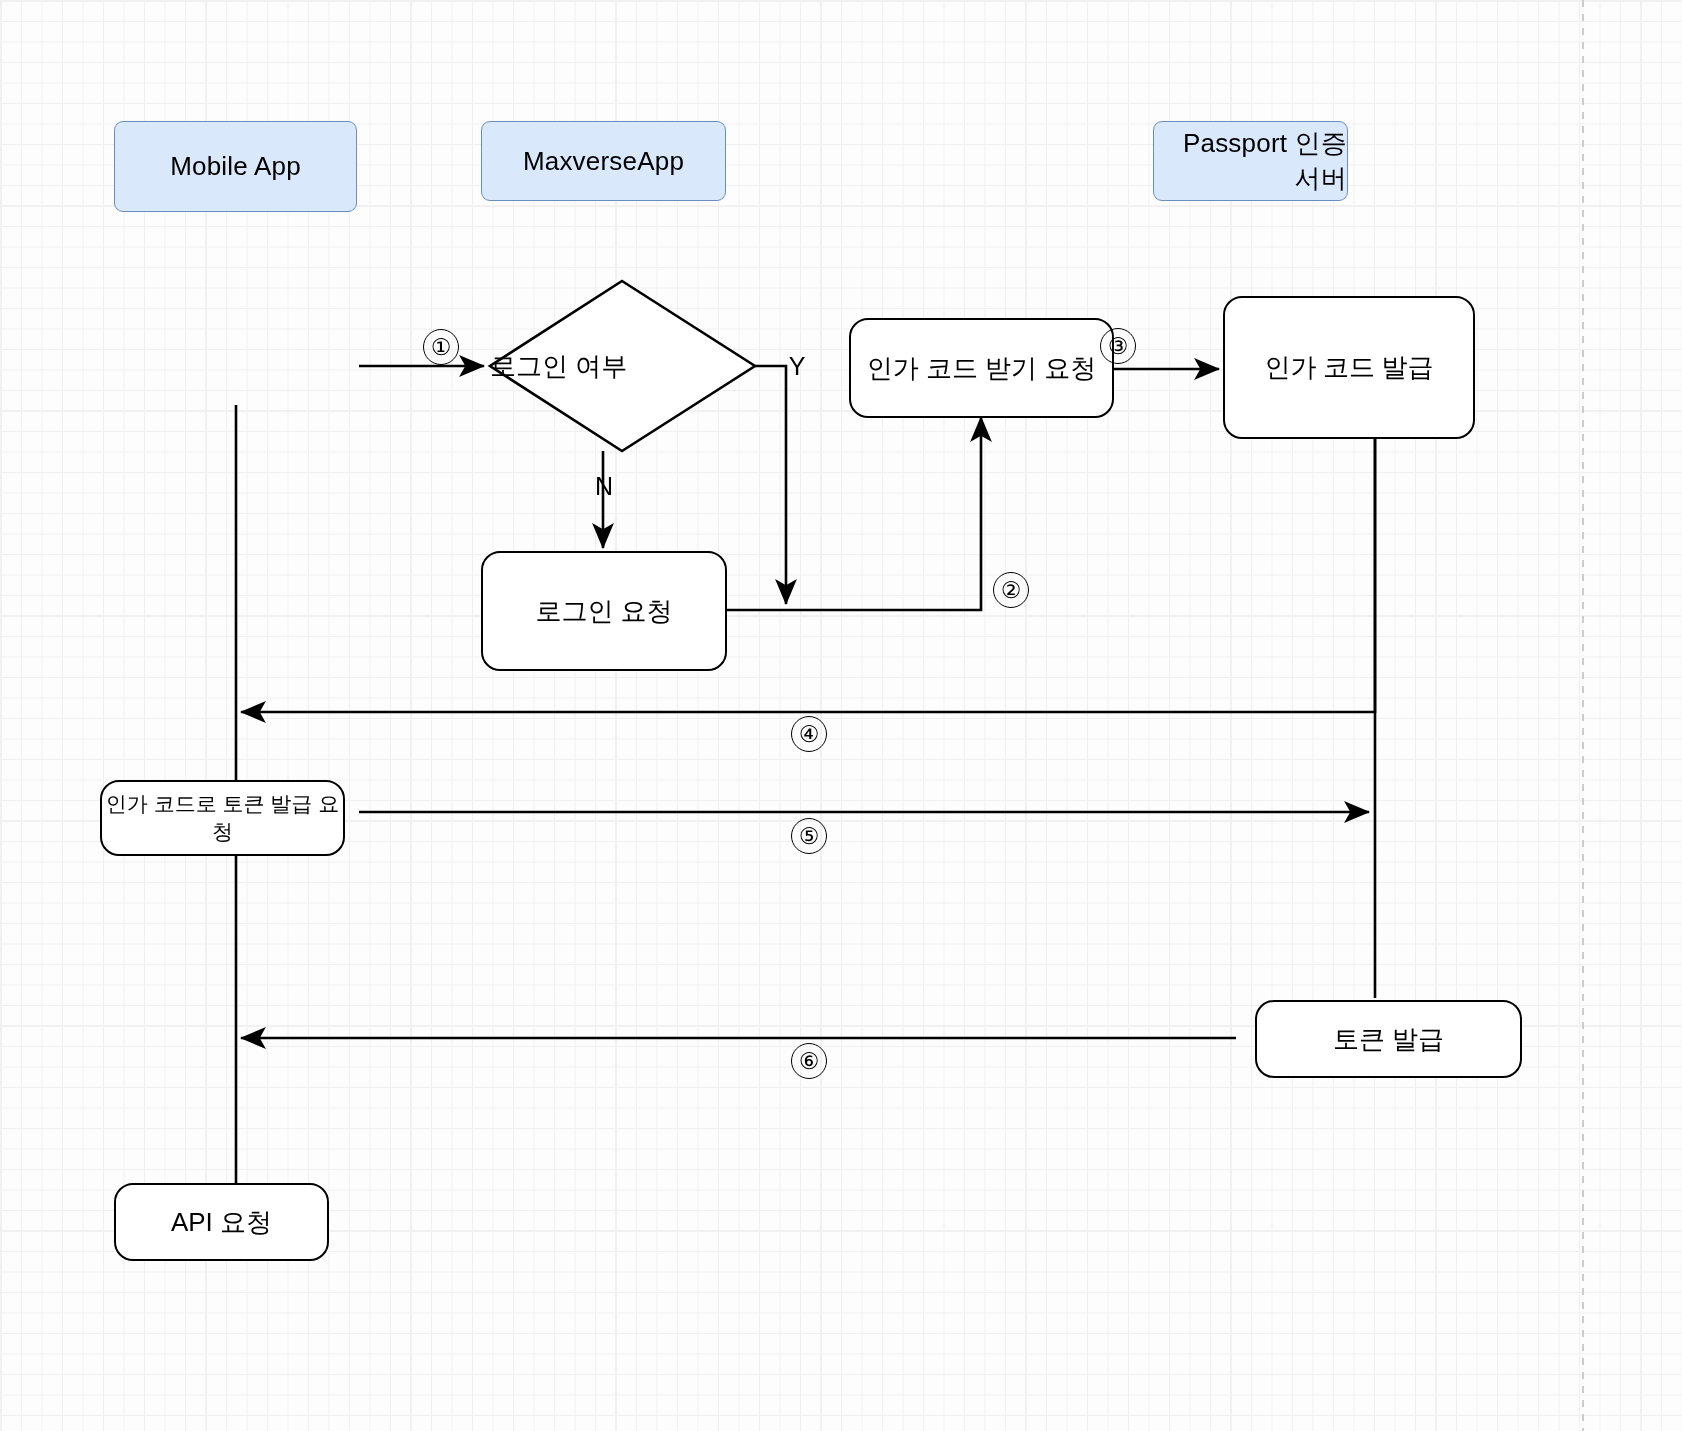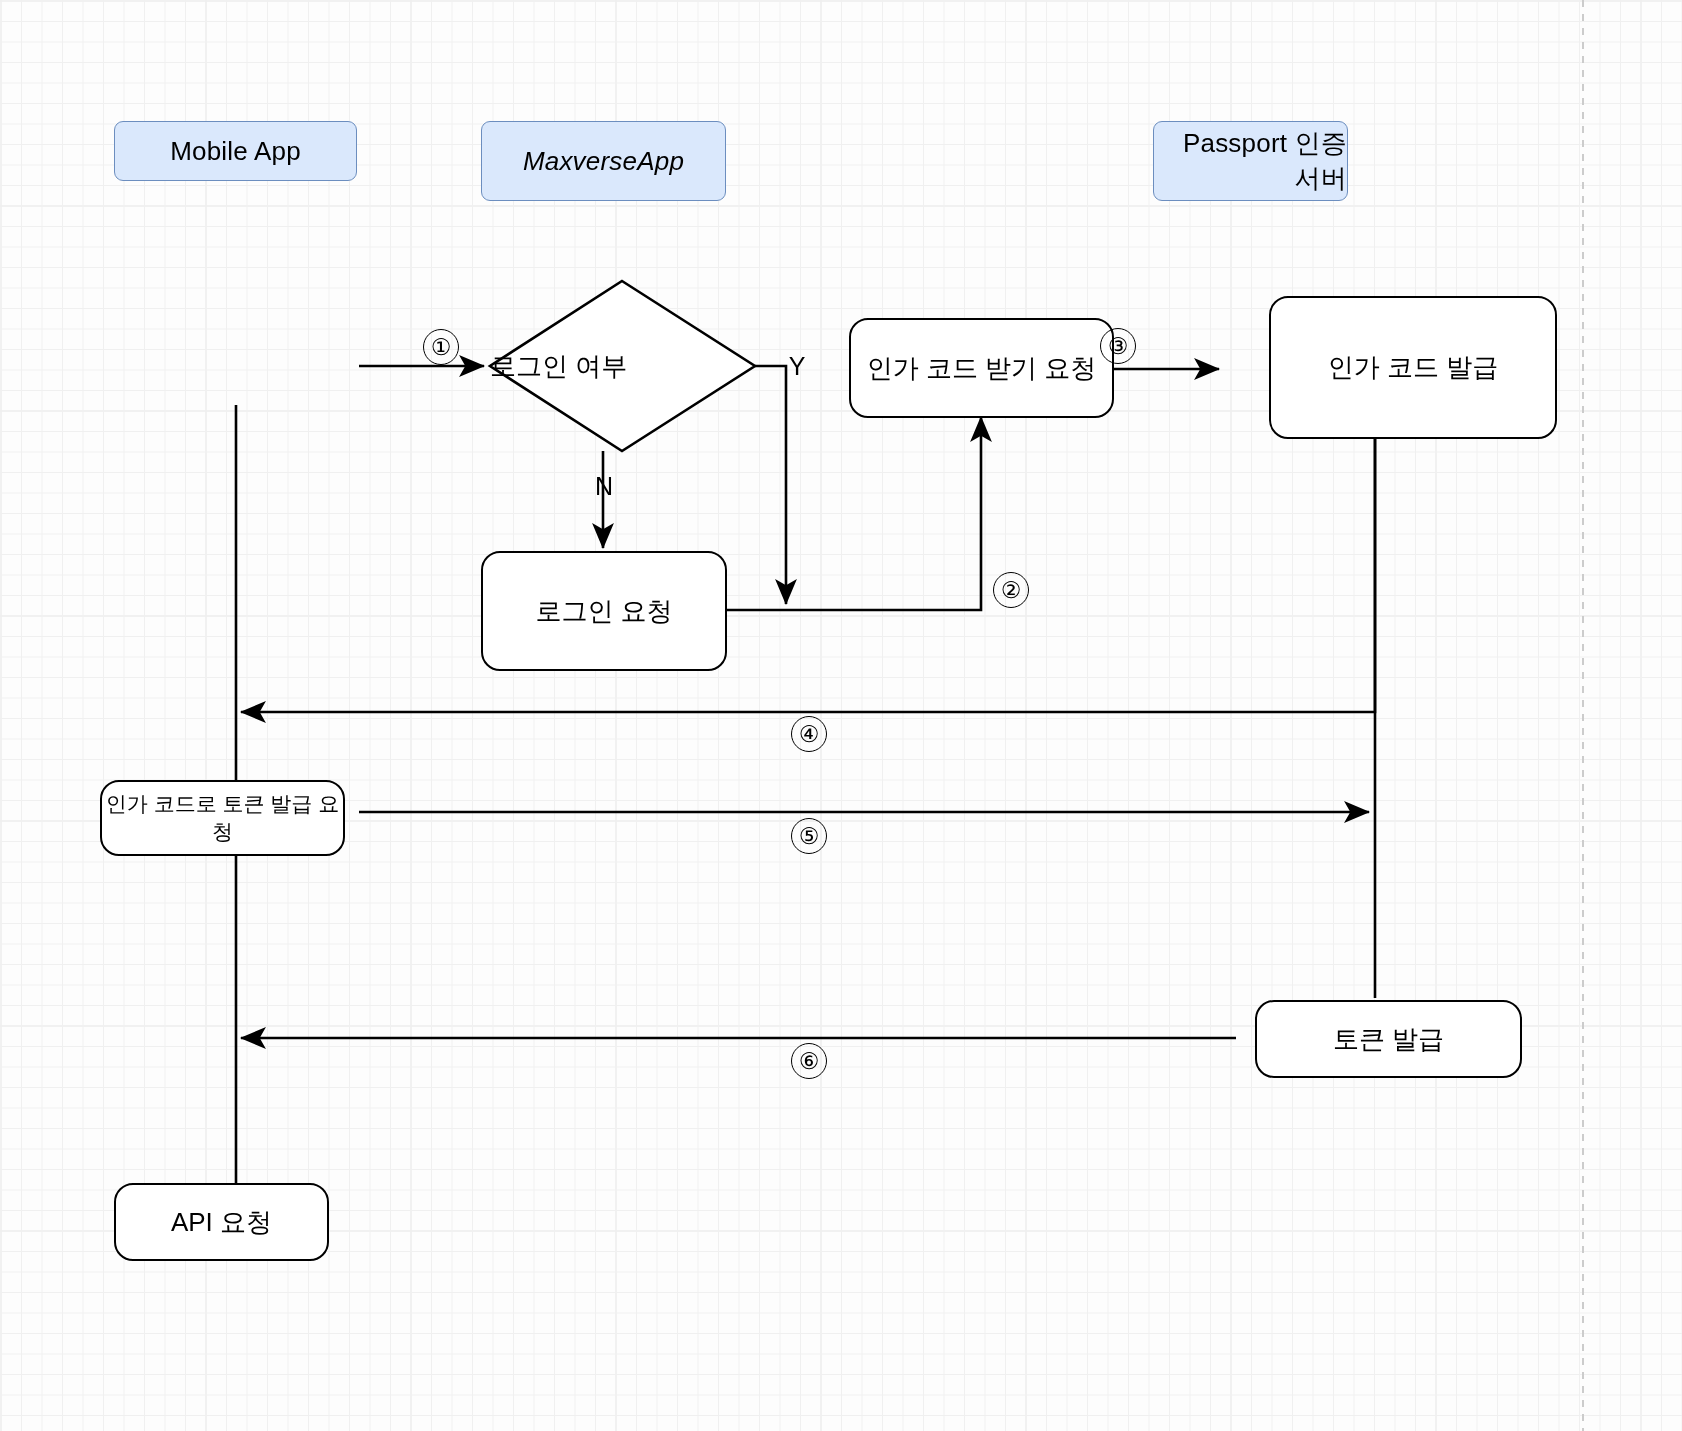--- a/index.html
+++ b/index.html
@@ -123,25 +123,25 @@
       <path d="M 359 812 L 1369 812" marker-end="url(#arrow)"></path>
 
       <line x1="1375" y1="437" x2="1375" y2="998"></line>
 
       <path d="M 1236 1038 L 241 1038" marker-end="url(#arrow)"></path>
     </g>
 
     <polygon points="622,281 755,366 622,451 490,366" fill="#ffffff" stroke="#000000" stroke-width="2.6"></polygon>
   </svg>
 
-  <div class="node lane-header" style="left:114px; top:121px; width:243px; height:60px;">
+  <div class="node lane-header" style="left:114px; top:121px; width:243px; height:91px;">
     <span>Mobile App</span>
   </div>
 
-  <div class="node lane-header" style="left:481px; top:121px; width:245px; height:80px;font-style:italic;">
+  <div class="node lane-header" style="left:481px; top:121px; width:245px; height:80px;">
     <span>MaxverseApp</span>
   </div>
 
 
   <div class="node lane-header" style="left:1153px; top:121px; width:195px; height:80px;text-align:right;">
     <span>Passport 인증 서버</span>
   </div>
 
 
   <div class="diamond-label" style="left:490px; top:341px; width:266px; height:50px;">
@@ -149,21 +149,21 @@
   </div>
 
   <div class="node proc" style="left:481px; top:551px; width:246px; height:120px;">
     <span>로그인 요청</span>
   </div>
 
   <div class="node proc" style="left:849px; top:318px; width:265px; height:100px;">
     <span>인가 코드 받기 요청</span>
   </div>
 
-  <div class="node proc" style="left:1269px; top:296px; width:288px; height:143px;">
+  <div class="node proc" style="left:1223px; top:296px; width:252px; height:143px;font-family:Liberation Serif, serif;">
     <span>인가 코드 발급</span>
   </div>
 
   <div class="node proc small-text" style="left:100px; top:780px; width:245px; height:76px;">
     <span>인가 코드로 토큰 발급 요청</span>
   </div>
 
   <div class="node proc" style="left:1235px; top:1000px; width:267px; height:78px;margin-left:20px;">
     <span>토큰 발급</span>
   </div>

